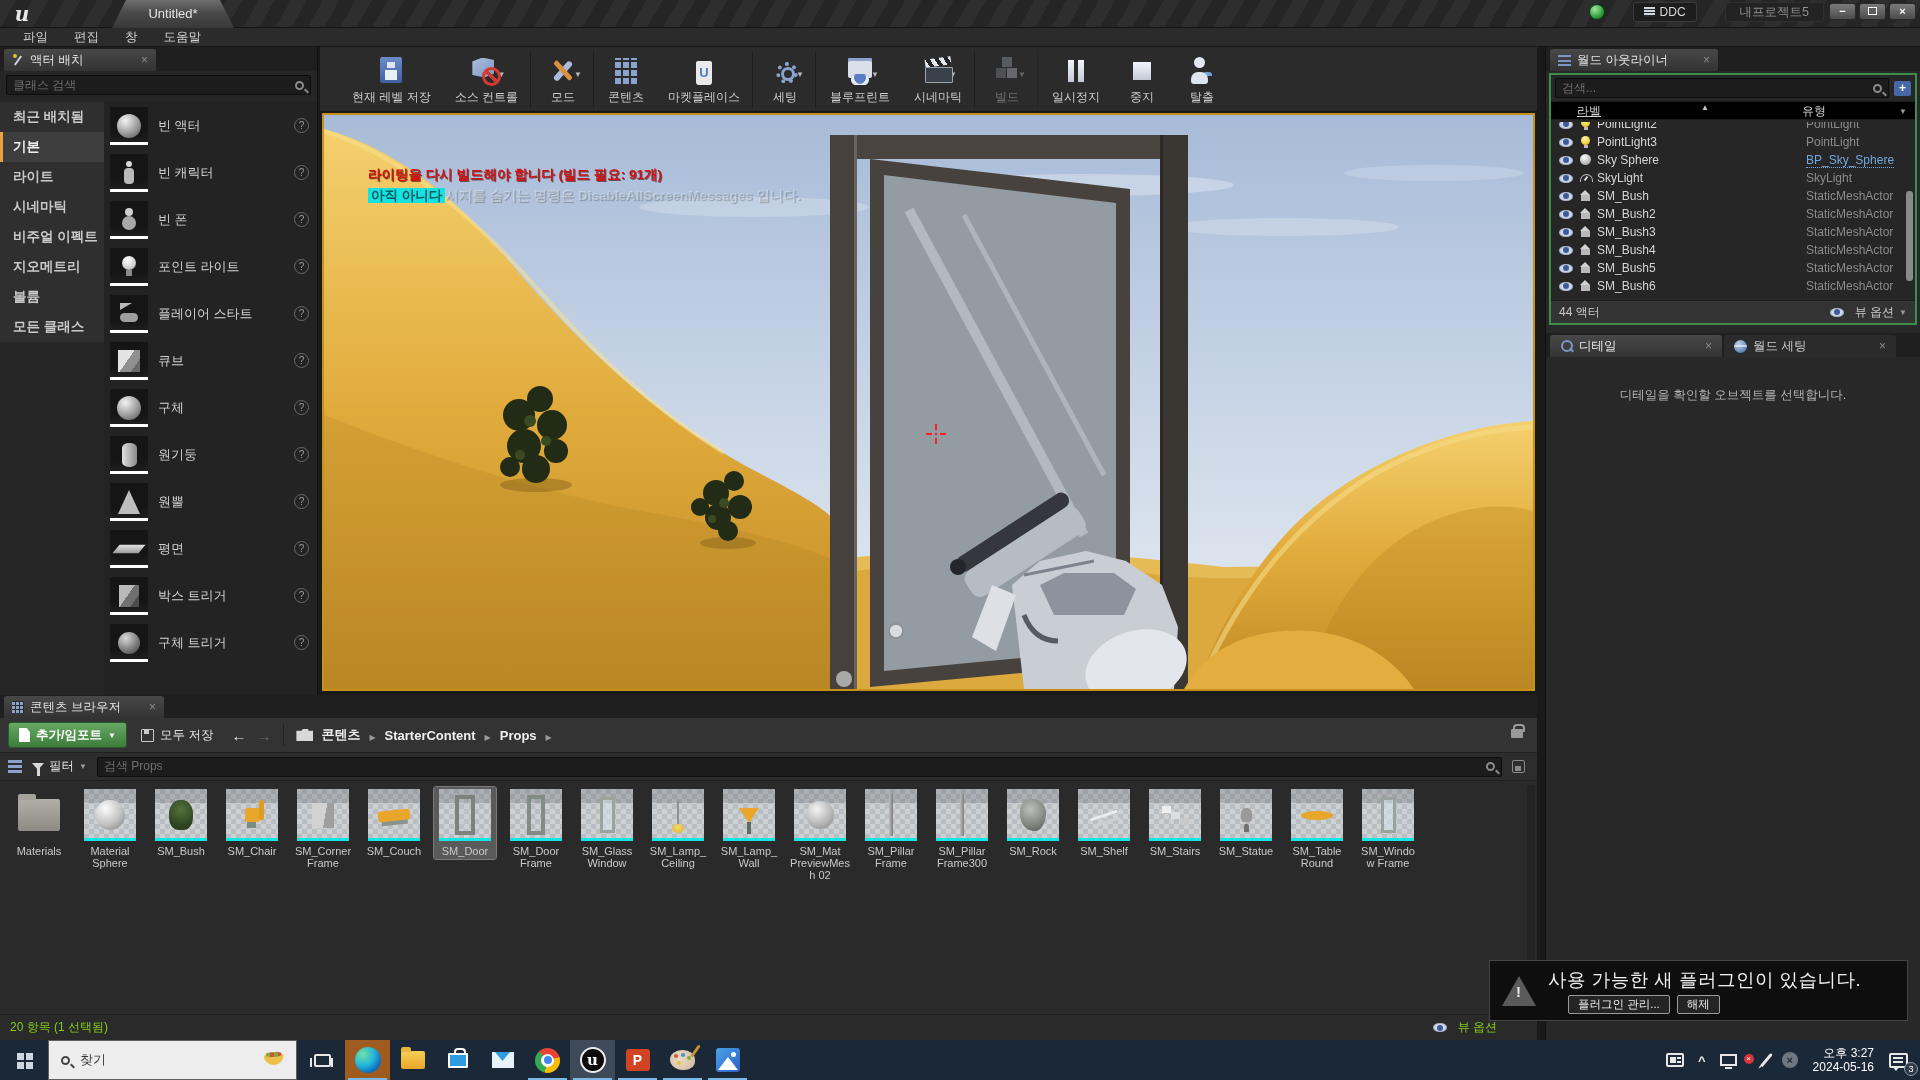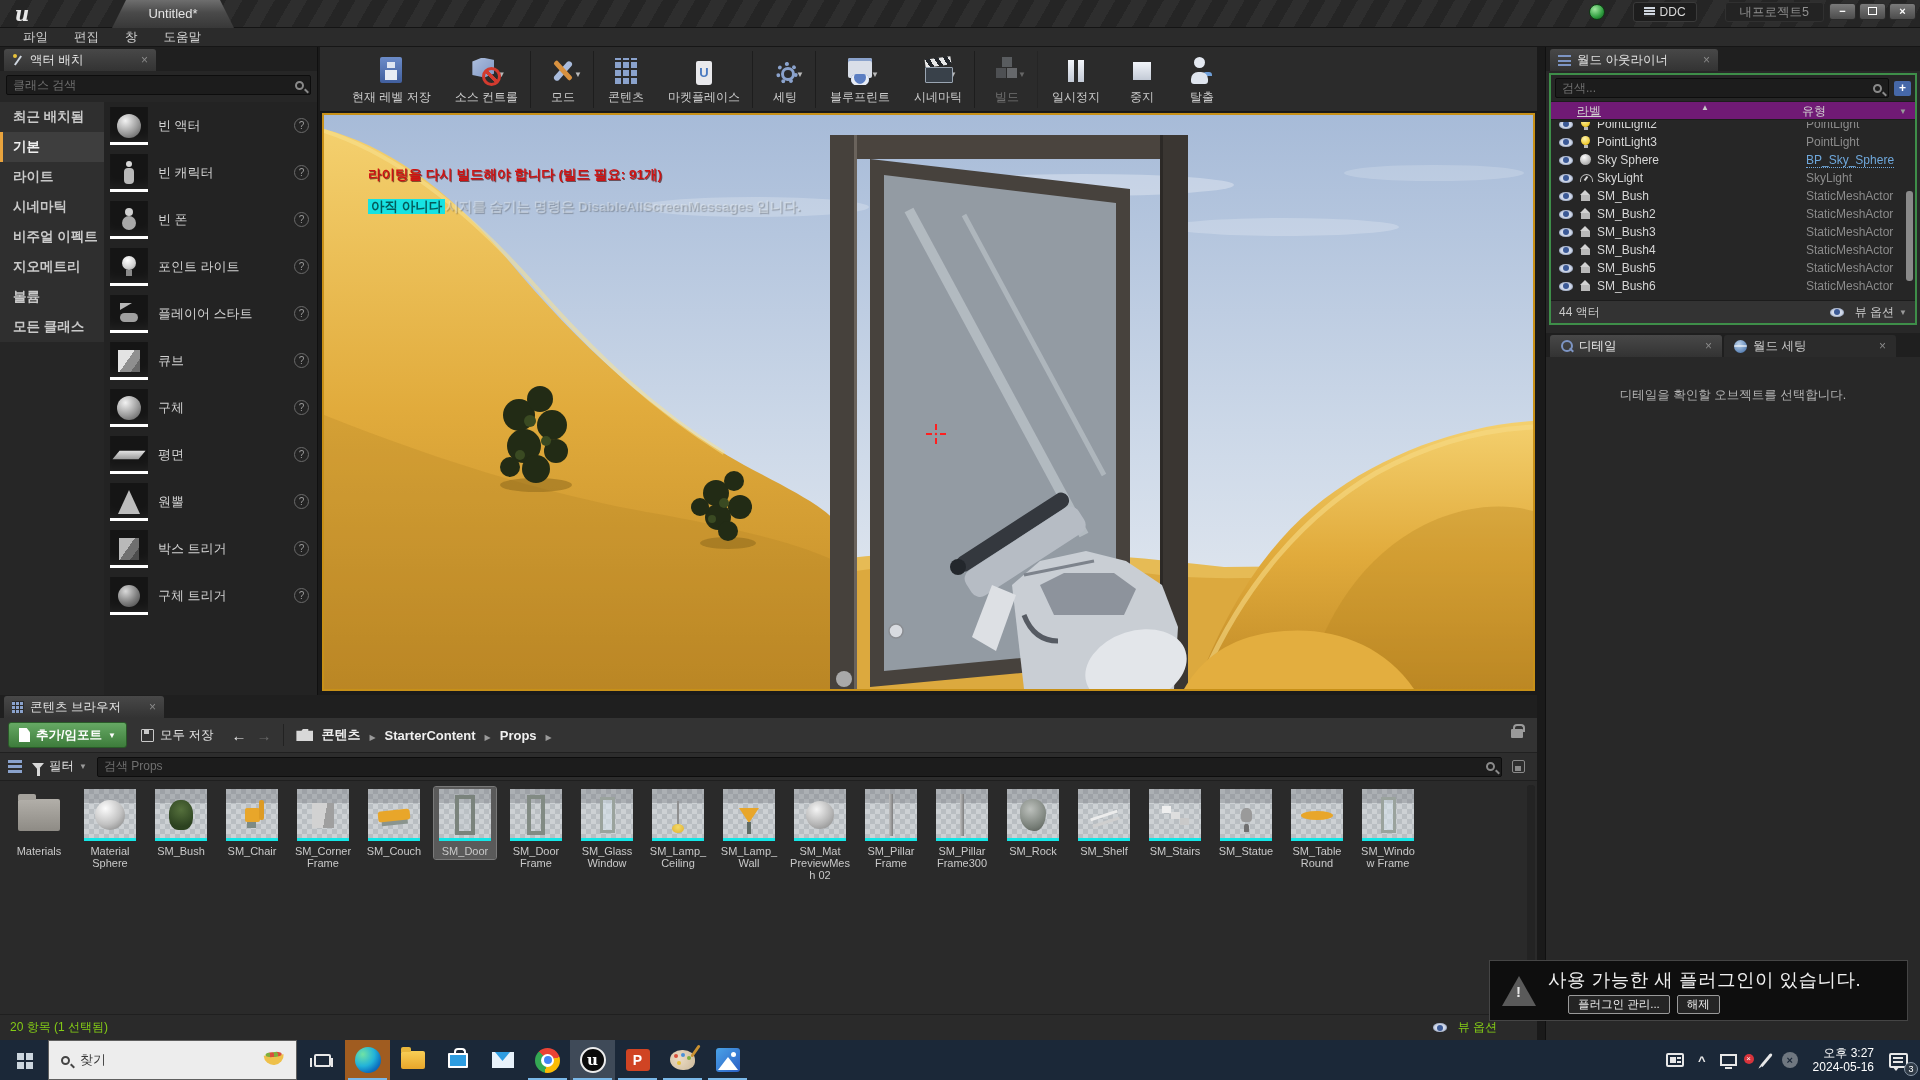--- a/index.html
+++ b/index.html
@@ -114,36 +114,36 @@
   .ic-stop::before { content:""; position:absolute; left:9px; top:8px; width:18px; height:18px; background:linear-gradient(#f2f5fa,#c3cad6); }
   .ic-eject::before { content:""; position:absolute; left:10px; top:3px; width:11px; height:11px; border-radius:50%; background:#e4e9f1; }
   .ic-eject::after { content:""; position:absolute; left:7px; bottom:4px; width:17px; height:12px; border-radius:7px 7px 3px 3px; background:#dfe5ee;
     box-shadow:8px -4px 0 -4px #6f9fd8; }
 
   
   .viewport { position:absolute; left:322px; top:113px; width:1213px; height:578px; border:2px solid #c79018; background:#87a0c0; }
   .viewport svg { display:block; width:100%; height:100%; }
   .vp-msg { position:absolute; left:44px; top:50px; font-size:13.5px; font-weight:bold; line-height:20px; white-space:nowrap; }
   .vp-warn1 { color:#cf1212; text-shadow:1px 1px 0 rgba(60,5,5,.6); }
-  .vp-line2 { margin-top:12px; }
+  .vp-line2 { margin-top:1px; }
   .vp-tip { background:#17e2e2; color:#045b5b; padding:0 3px; }
   .vp-warn2 { color:rgba(240,244,248,.38); font-weight:bold; text-shadow:1px 1px 1px rgba(40,40,40,.3); }
 
   
   .right-panel { position:absolute; left:1545px; top:47px; width:375px; height:993px; background:#282828; border-left:1px solid #101010; }
   .rp-tabrow { height:24px; background:#1f1f1f; position:relative; }
   .rp-tab { position:absolute; left:4px; top:2px; height:22px; width:168px; background:linear-gradient(#484848,#333); border-radius:3px 3px 0 0;
     display:flex; align-items:center; gap:6px; padding:0 8px; font-size:12.5px; color:#e0e0e0; }
   .i-list { width:13px; height:11px; background:repeating-linear-gradient(0deg,#7d95c4 0 2px,transparent 2px 4.5px); position:relative; }
   .outliner-box { position:absolute; left:3px; right:3px; top:26px; height:252px; border:2px solid #3e8e49; background:#262626; }
   .ol-search { display:flex; align-items:center; gap:5px; padding:3px 4px; }
   .ol-search .searchbox { flex:1; }
   .i-plus { width:17px; height:15px; background:#4668a8; border-radius:2px; color:#fff; font-size:12px; line-height:14px; text-align:center; font-weight:bold; flex:none; }
   .i-plus::after { content:"+"; }
-  .ol-header { height:19px; background:#701a75; border-top:1px solid #1c1c1c; border-bottom:1px solid #1c1c1c; display:flex; font-size:12px; color:#d0d0d0; position:relative;text-decoration:underline; }
+  .ol-header { height:19px; background:#000000; border-top:1px solid #1c1c1c; border-bottom:1px solid #1c1c1c; display:flex; font-size:12px; color:#d0d0d0; position:relative;text-decoration:underline; }
   .ol-col-label { padding-left:26px; line-height:18px; }
   .ol-sort { position:absolute; left:150px; top:1px; font-size:8px; color:#c8c8c8; }
   .ol-col-type { position:absolute; left:251px; line-height:18px; }
   .ol-colmenu { position:absolute; right:8px; top:5px; font-size:8px; color:#9a9a9a; }
   .ol-rows-clip { position:absolute; top:47px; left:0; right:0; bottom:25px; overflow:hidden; }
   .ol-rows { margin-top:-7px; }
   .ol-row { height:18px; display:flex; align-items:center; position:relative; font-size:12px; }
   .ol-row .name { color:#d6d6d6; margin-left:5px; }
   .ol-row .typ { position:absolute; left:255px; color:#8b8b8b; }
   .ol-row .typ.link { color:#6fa8dc; border-bottom:1px dotted #6fa8dc; }
@@ -430,34 +430,41 @@
         </div>
 
         <div class="pa-item">
           <span class="pa-thumb">
             <span class="sh s-sphere"></span>
           </span>
           <span class="pa-label">구체</span>
           <span class="help-circle"></span>
         </div>
 
+        <div class="pa-item">
+          <span class="pa-thumb">
+            <span class="sh s-cylinder"></span>
+          </span>
+          <span class="pa-label">원기둥</span>
+          <span class="help-circle"></span>
+        </div>
+
+        <div class="pa-item">
+          <span class="pa-thumb">
+            <span class="sh s-cone"></span>
+          </span>
+          <span class="pa-label">원뿔</span>
+          <span class="help-circle"></span>
+        </div>
 
         <div class="pa-item">
           <span class="pa-thumb">
             <span class="sh s-plane"></span>
           </span>
           <span class="pa-label">평면</span>
-          <span class="help-circle"></span>
-        </div>
-
-        <div class="pa-item">
-          <span class="pa-thumb">
-            <span class="sh s-cone"></span>
-          </span>
-          <span class="pa-label">원뿔</span>
           <span class="help-circle"></span>
         </div>
 
         <div class="pa-item">
           <span class="pa-thumb">
             <span class="sh s-cube-dark"></span>
           </span>
           <span class="pa-label">박스 트리거</span>
           <span class="help-circle"></span>
         </div>

